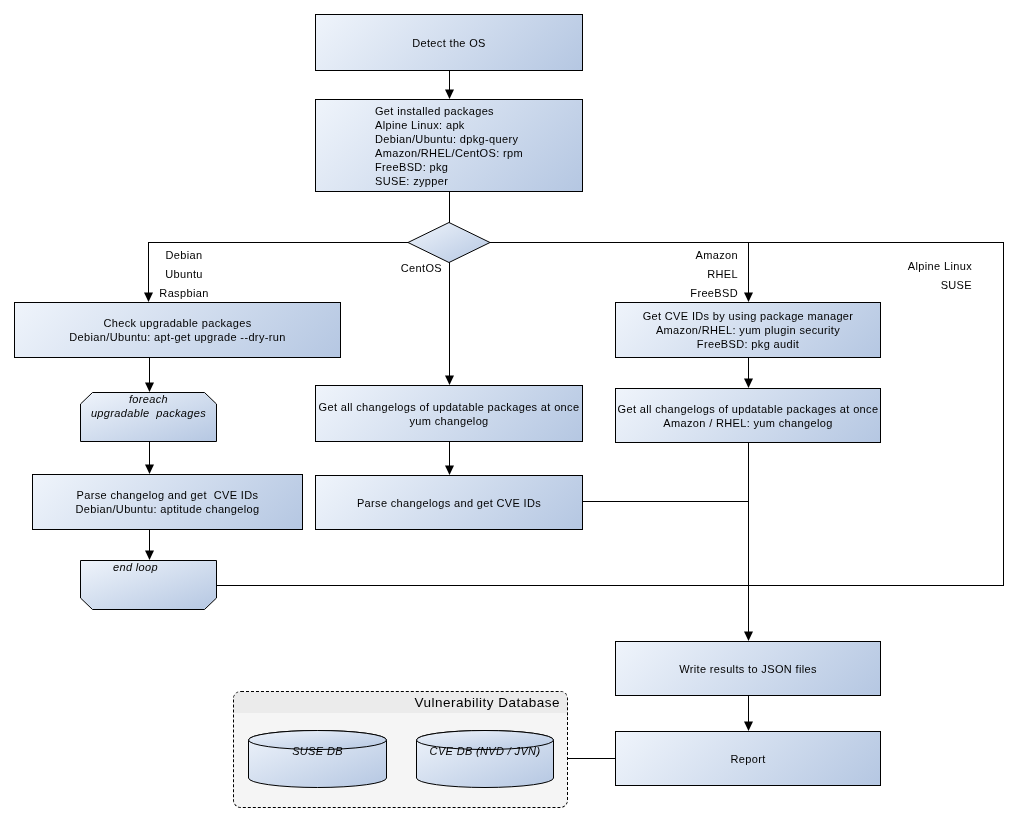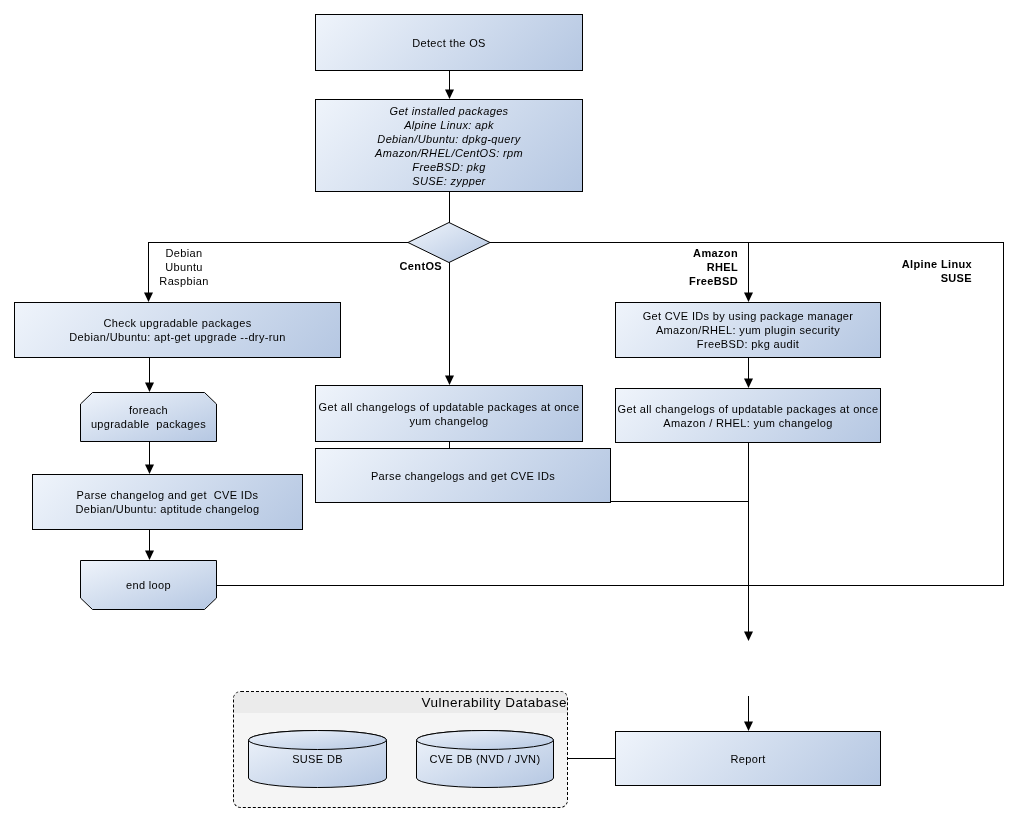--- a/index.html
+++ b/index.html
@@ -32,48 +32,49 @@
     display:flex;align-items:center;justify-content:center;
     border:1px solid var(--node-border);
     background:linear-gradient(135deg,var(--node-fill-light) 0%,var(--node-fill-dark) 100%);
   }
   .node .txt{
     white-space:pre;
     width:max-content;
     text-align:center;
     line-height:14px;
   }
-  .node.align-right .txt{text-align:center;font-style:italic;}
+  .node.align-right .txt{text-align:left;}
   
   .shape-label{
     position:absolute;
-    display:flex;align-items:center;justify-content:center;
+    display:flex;align-items:flex-start;justify-content:center;font-style:italic;
   }
   .shape-label .txt{white-space:pre;width:max-content;text-align:center;line-height:14px;}
   
   .edge-label{
     position:absolute;
     white-space:pre;
-    line-height:14px;
+    line-height:19px;
   }
   .edge-label.align-center{text-align:center;}
-  .edge-label.align-right{text-align:right;font-weight:bold;}
+  .edge-label.align-right{text-align:right;}
   
   .group{
     position:absolute;
     left:233px;top:691px;width:335px;height:117px;
     border:1.5px dashed var(--group-border);
     border-radius:8px;
     background:var(--group-fill);
   }
   .group-header{
     height:21px;
     background:var(--group-header-fill);
     border-radius:6px 6px 0 0;
     display:flex;align-items:center;justify-content:flex-end;
+    padding-right:7px;
     font-size:13.5px;
     letter-spacing:0.5px;
   }
   svg .conn{stroke:var(--line-color);stroke-width:1;shape-rendering:crispEdges;}
   svg .shape{stroke:var(--node-border);stroke-width:1;fill:url(#nodeGrad);}
   svg .arrow{fill:var(--line-color);stroke:none;}
 </style>
 </head>
 <body>
 
@@ -159,44 +160,47 @@
   <div class="shape-label" style="left:80px;top:392px;width:137px;height:50px">
     <div class="txt">foreach
 upgradable  packages</div>
   </div>
 
   <div class="node" style="left:32px;top:474px;width:271px;height:56px">
     <div class="txt">Parse changelog and get  CVE IDs
 Debian/Ubuntu: aptitude changelog</div>
   </div>
 
-  <div class="shape-label" style="left:80px;top:560px;width:137px;height:50px">
+  <div class="shape-label" style="left:67px;top:560px;width:137px;height:50px">
     <div class="txt">end loop</div>
   </div>
 
   <div class="node" style="left:315px;top:385px;width:268px;height:57px">
     <div class="txt">Get all changelogs of updatable packages at once
 yum changelog</div>
   </div>
 
-  <div class="node" style="left:315px;top:448px;width:296px;height:55px">
+  <div class="node" style="left:315px;top:475px;width:268px;height:55px">
     <div class="txt">Parse changelogs and get CVE IDs</div>
   </div>
 
   <div class="node" style="left:615px;top:302px;width:266px;height:56px">
     <div class="txt">Get CVE IDs by using package manager
 Amazon/RHEL: yum plugin security
 FreeBSD: pkg audit</div>
   </div>
 
   <div class="node" style="left:615px;top:388px;width:266px;height:55px">
     <div class="txt">Get all changelogs of updatable packages at once
 Amazon / RHEL: yum changelog</div>
   </div>
 
+  <div class="node" style="left:615px;top:641px;width:266px;height:55px">
+    <div class="txt">Write results to JSON files</div>
+  </div>
 
   <div class="node" style="left:615px;top:731px;width:266px;height:55px">
     <div class="txt">Report</div>
   </div>
 
   <div class="shape-label" style="left:248px;top:744px;width:139px;height:30px">
     <div class="txt">SUSE DB</div>
   </div>
   <div class="shape-label" style="left:416px;top:744px;width:138px;height:30px">
     <div class="txt">CVE DB (NVD / JVN)</div>

